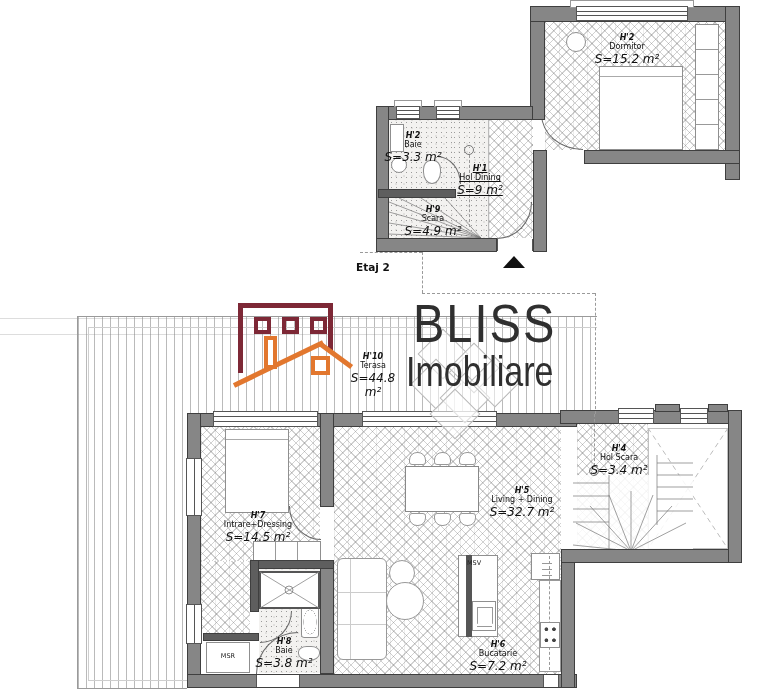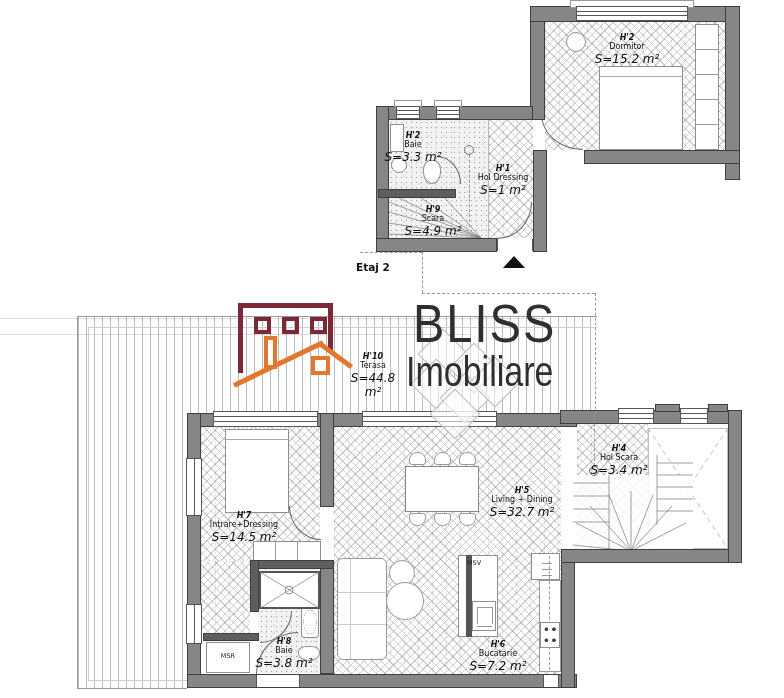--- a/index.html
+++ b/index.html
@@ -261,36 +261,36 @@
   <div class="rmlabel" style="left:582px;top:33px;width:90px;">
     <div class="code">H'2</div>
     <div class="nm">Dormitor</div>
     <div class="ar">S=15.2 m²</div>
   </div>
   <div class="rmlabel" style="left:380px;top:131px;width:66px;">
     <div class="code">H'2</div>
     <div class="nm">Baie</div>
     <div class="ar">S=3.3 m²</div>
   </div>
-  <div class="rmlabel" style="left:469px;top:164px;width:68px;">
+  <div class="rmlabel" style="left:446px;top:164px;width:68px;text-decoration:underline;">
     <div class="code">H'1</div>
-    <div class="nm">Hol Dressing</div>
-    <div class="ar">S=1 m²</div>
+    <div class="nm">Hol Dining</div>
+    <div class="ar">S=9 m²</div>
   </div>
   <div class="rmlabel" style="left:398px;top:205px;width:70px;">
     <div class="code">H'9</div>
     <div class="nm">Scara</div>
     <div class="ar">S=4.9 m²</div>
   </div>
   <div class="rmlabel" style="left:343px;top:352px;width:60px;">
     <div class="code">H'10</div>
     <div class="nm">Terasa</div>
     <div class="ar">S=44.8 m²</div>
   </div>
-  <div class="rmlabel" style="left:202px;top:511px;width:84px;">
+  <div class="rmlabel" style="left:202px;top:511px;width:112px;">
     <div class="code">H'7</div>
     <div class="nm">Intrare+Dressing</div>
     <div class="ar">S=14.5 m²</div>
   </div>
   <div class="rmlabel" style="left:251px;top:637px;width:66px;">
     <div class="code">H'8</div>
     <div class="nm">Baie</div>
     <div class="ar">S=3.8 m²</div>
   </div>
   <div class="rmlabel" style="left:476px;top:486px;width:92px;">

